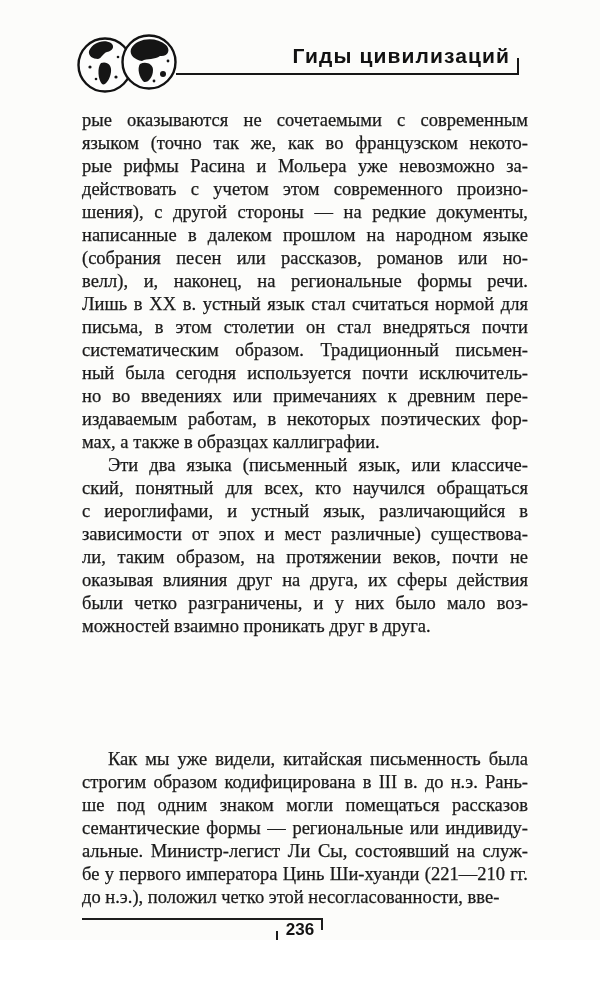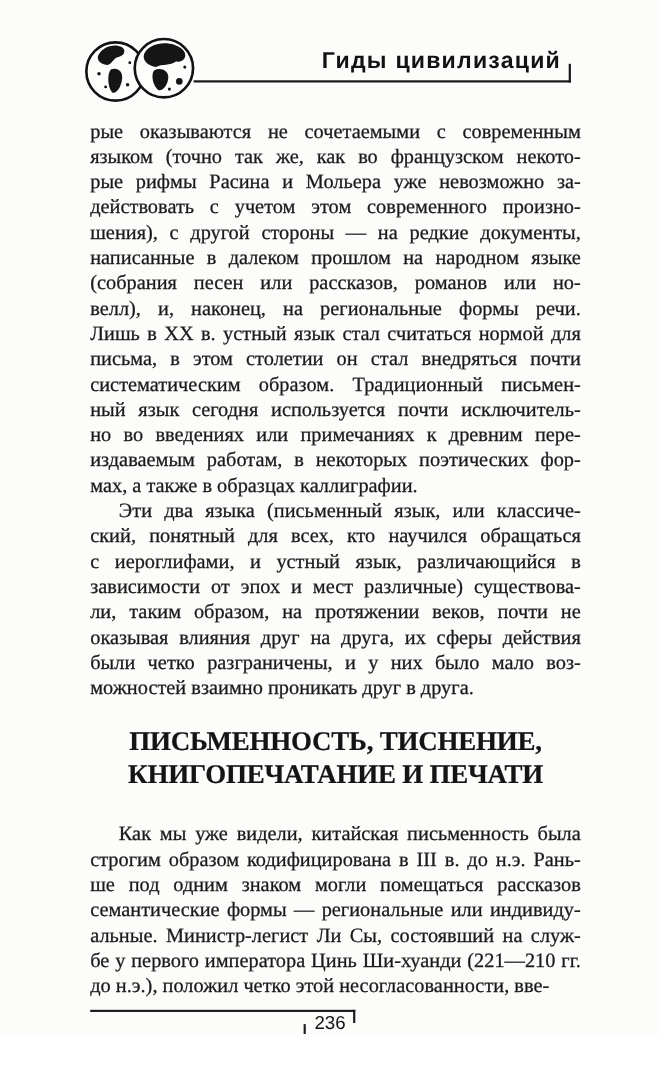--- a/index.html
+++ b/index.html
@@ -50,21 +50,21 @@
 
   
   .footer-rule-top    { position:absolute; left:82px;  top:918px; width:241px; height:2px; background:#1d1d1d; }
   .footer-tick-right  { position:absolute; left:321px; top:918px; width:2px;  height:12px; background:#1d1d1d; }
   .footer-tick-left   { position:absolute; left:276px; top:931px; width:2px;  height:12px; background:#1d1d1d; }
   .footer-rule-bottom { position:absolute; left:276px; top:941px; width:241px; height:2px; background:#1d1d1d; }
   .footer-page {
     position:absolute; left:282px; top:921px; width:36px;
     text-align:center;
     font-family:"Liberation Sans", sans-serif;
-    font-weight:normal; font-size:17px; line-height:18px; color:#121212;
+    font-weight:bold; font-size:17px; line-height:18px; color:#121212;
   }
 </style>
 </head>
 <body>
 
 <div class="page">
 
   <svg class="globes" viewBox="0 0 104 64" xmlns="http://www.w3.org/2000/svg">
 
     <circle cx="29" cy="32" r="26.5" fill="#fdfdfc" stroke="#121212" stroke-width="2.4"></circle>
@@ -92,41 +92,37 @@
         <div class="tline">языком (точно так же, как во французском некото-</div>
         <div class="tline">рые рифмы Расина и Мольера уже невозможно за-</div>
         <div class="tline">действовать с учетом этом современного произно-</div>
         <div class="tline">шения), с другой стороны — на редкие документы,</div>
         <div class="tline">написанные в далеком прошлом на народном языке</div>
         <div class="tline">(собрания песен или рассказов, романов или но-</div>
         <div class="tline">велл), и, наконец, на региональные формы речи.</div>
         <div class="tline">Лишь в XX в. устный язык стал считаться нормой для</div>
         <div class="tline">письма, в этом столетии он стал внедряться почти</div>
         <div class="tline">систематическим образом. Традиционный письмен-</div>
-        <div class="tline">ный язык сегодня используется почти исключитель-</div>
+        <div class="tline">ный была сегодня используется почти исключитель-</div>
         <div class="tline">но во введениях или примечаниях к древним пере-</div>
         <div class="tline">издаваемым работам, в некоторых поэтических фор-</div>
         <div class="tline last">мах, а также в образцах каллиграфии.</div>
       </div>
     <div class="para">
         <div class="tline indent">Эти два языка (письменный язык, или классиче-</div>
         <div class="tline">ский, понятный для всех, кто научился обращаться</div>
         <div class="tline">с иероглифами, и устный язык, различающийся в</div>
         <div class="tline">зависимости от эпох и мест различные) существова-</div>
         <div class="tline">ли, таким образом, на протяжении веков, почти не</div>
         <div class="tline">оказывая влияния друг на друга, их сферы действия</div>
         <div class="tline">были четко разграничены, и у них было мало воз-</div>
         <div class="tline last">можностей взаимно проникать друг в друга.</div>
       </div>
   </div>
 
-  <div class="section-heading">
-    <span>ПИСЬМЕННОСТЬ, ТИСНЕНИЕ,</span>
-    <span>КНИГОПЕЧАТАНИЕ И ПЕЧАТИ</span>
-  </div>
 
   <div class="textblock" id="block-after">
     <div class="para">
         <div class="tline indent">Как мы уже видели, китайская письменность была</div>
         <div class="tline">строгим образом кодифицирована в III в. до н.э. Рань-</div>
         <div class="tline">ше под одним знаком могли помещаться рассказов</div>
         <div class="tline">семантические формы — региональные или индивиду-</div>
         <div class="tline">альные. Министр-легист Ли Сы, состоявший на служ-</div>
         <div class="tline">бе у первого императора Цинь Ши-хуанди (221—210 гг.</div>
         <div class="tline last">до н.э.), положил четко этой несогласованности, вве-</div>

